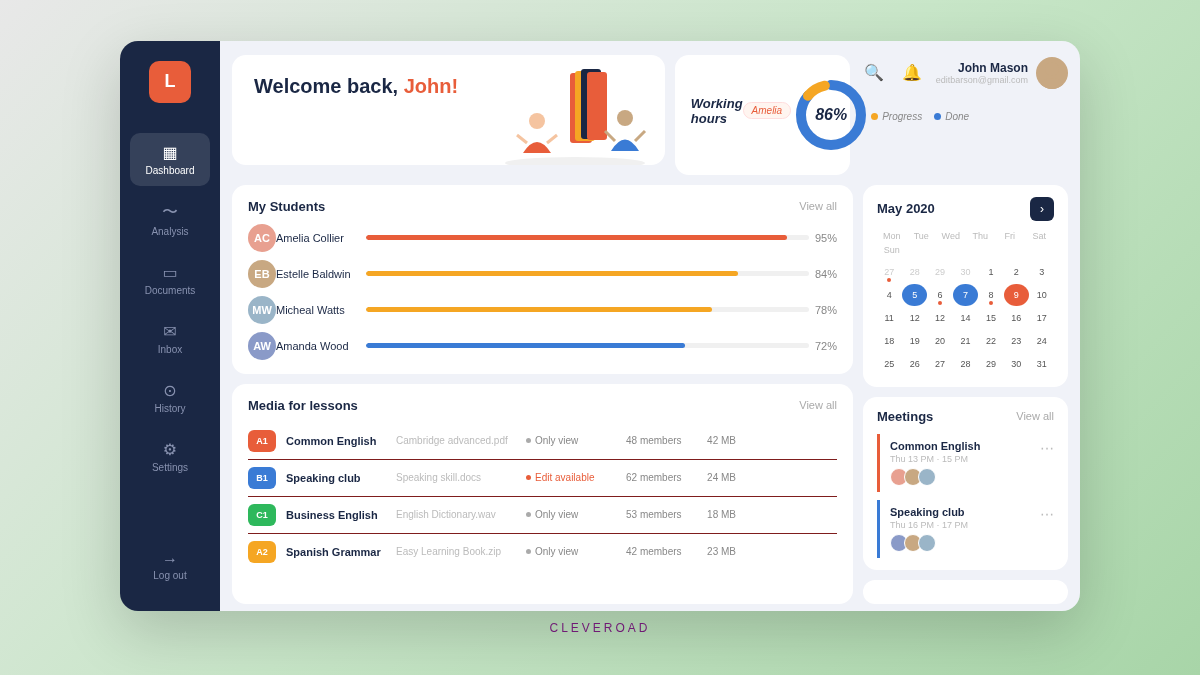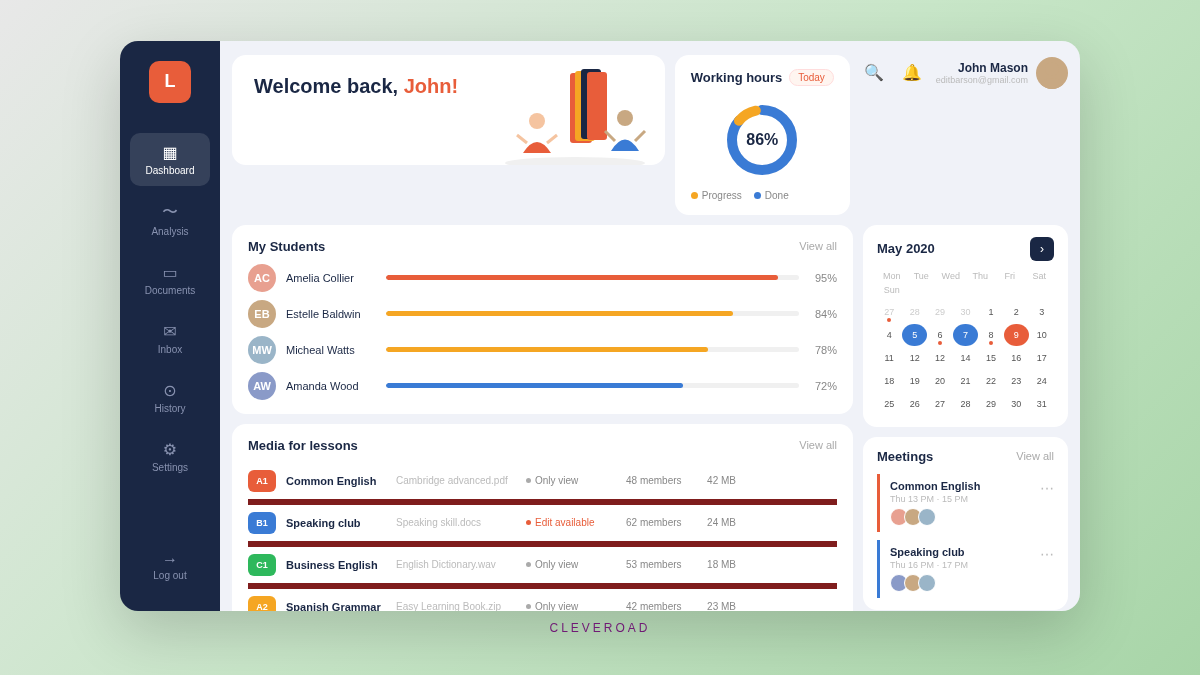--- a/index.html
+++ b/index.html
@@ -115,22 +115,22 @@
       height: 120px;
     }
 
     
     .working-hours-card {
       width: 190px;
       background: white;
       border-radius: 14px;
       padding: 14px 16px;
       display: flex;
-      flex-direction: column;
-      align-items: flex-start;
+      align-items: center;
+      font-style: italic;
     }
     .card-header-row {
       display: flex;
       justify-content: space-between;
       align-items: center;
       width: 100%;
       margin-bottom: 8px;
     }
     .card-title {
       font-size: 13px;
@@ -205,21 +205,20 @@
       color: #1a2744;
     }
     .view-all-link {
       font-size: 11px;
       color: #aaa;
       cursor: pointer;
     }
     .student-row {
       display: flex;
       align-items: center;
-      gap: 10px;
       margin-bottom: 8px;
     }
     .student-row:last-child { margin-bottom: 0; }
     .student-avatar {
       width: 28px; height: 28px;
       border-radius: 50%;
       background: #ddd;
       overflow: hidden;
       flex-shrink: 0;
       display: flex;
@@ -258,21 +257,21 @@
       background: white;
       border-radius: 14px;
       padding: 14px 16px;
       flex: 1;
     }
     .media-row {
       display: flex;
       align-items: center;
       gap: 10px;
       padding: 7px 0;
-      border-bottom: 6px solid #7f1d1d;
+      border-bottom: 1px solid #7f1d1d;
     }
     .media-row:last-child { border-bottom: none; }
     .level-badge {
       width: 28px; height: 22px;
       border-radius: 6px;
       display: flex;
       align-items: center;
       justify-content: center;
       font-size: 9px;
       font-weight: 700;
@@ -583,21 +582,21 @@
                   <line x1="140" y1="78" x2="150" y2="68" stroke="#c8a882" stroke-width="3"></line>
 
                   <ellipse cx="80" cy="100" rx="70" ry="6" fill="#f0f0f0"></ellipse>
                 </svg>
               </div>
             </div>
 
             <div class="working-hours-card" style="width:175px; min-height:110px;">
               <div class="card-header-row">
                 <span class="card-title">Working hours</span>
-                <span class="today-badge">Today</span>
+                <span class="today-badge">Amelia</span>
               </div>
               <div class="donut-container">
                 <svg width="80" height="80" viewBox="0 0 80 80">
                   <circle cx="40" cy="40" r="30" fill="none" stroke="#f0f0f0" stroke-width="10"></circle>
 
                   <circle cx="40" cy="40" r="30" fill="none" stroke="#3a7bd5" stroke-width="10" stroke-dasharray="162 27" stroke-linecap="round"></circle>
 
                   <circle cx="40" cy="40" r="30" fill="none" stroke="#f5a623" stroke-width="10" stroke-dasharray="20 169" stroke-dashoffset="-162" stroke-linecap="round"></circle>
                 </svg>
                 <div class="donut-label">86%</div>

